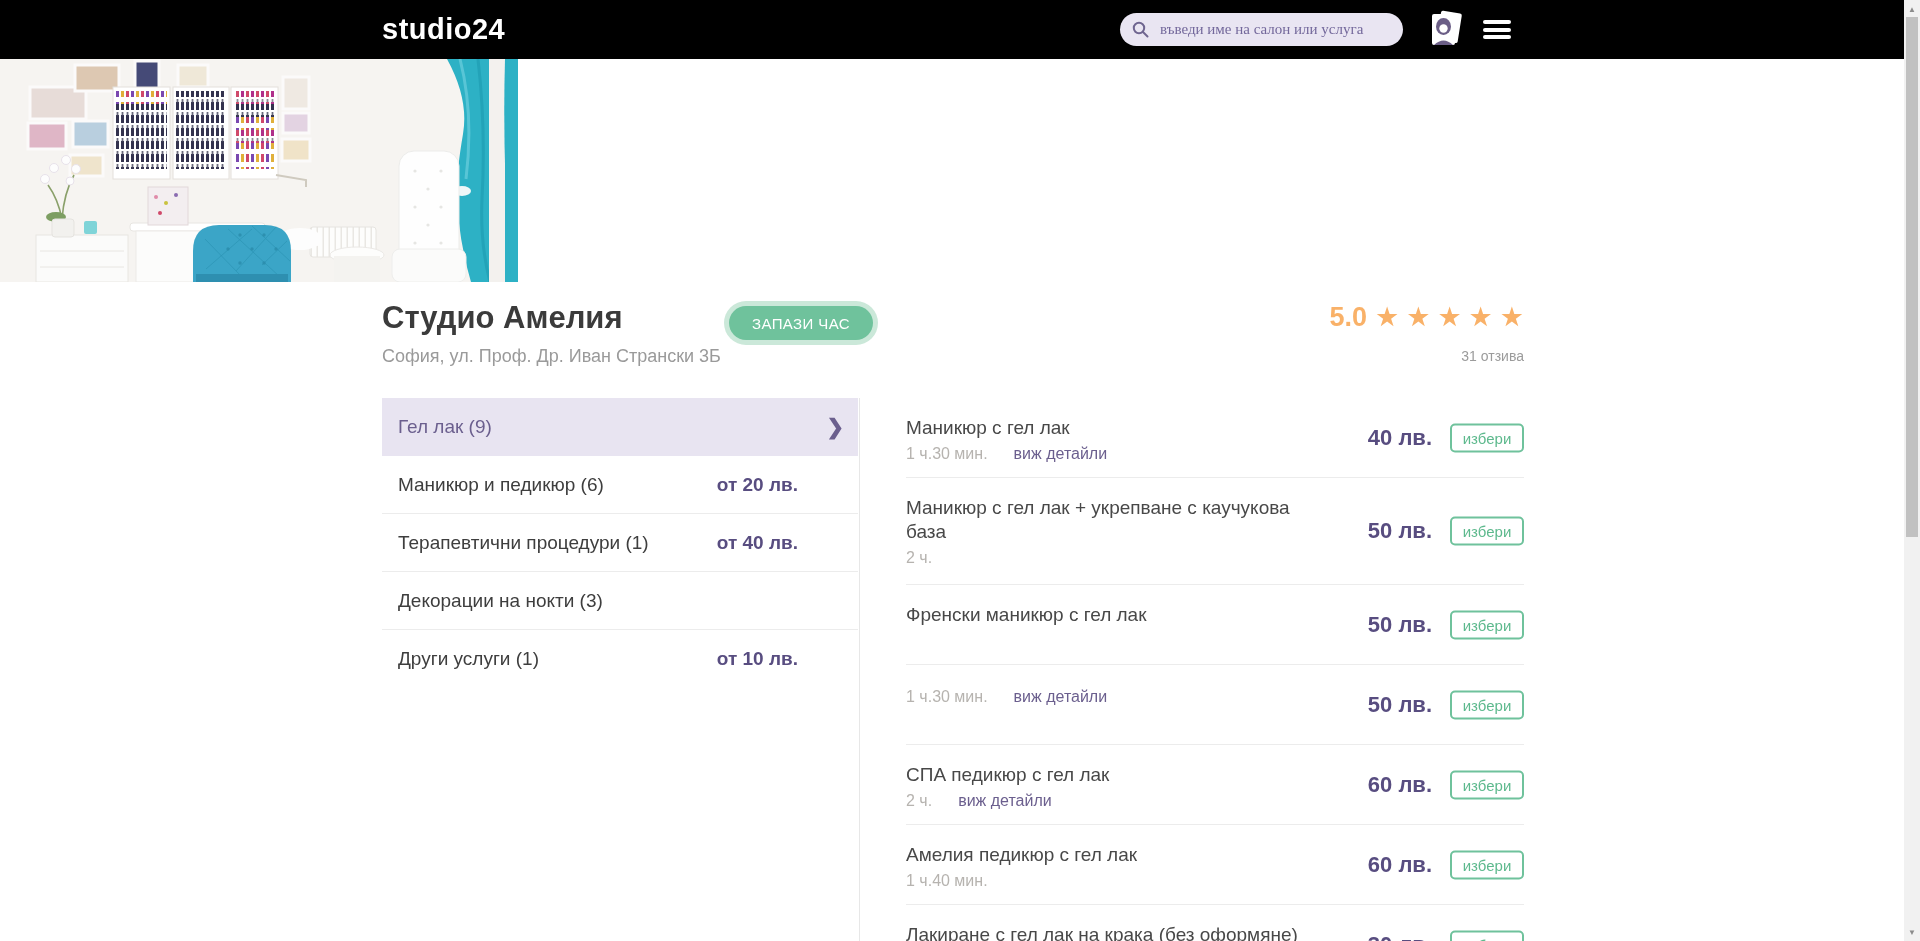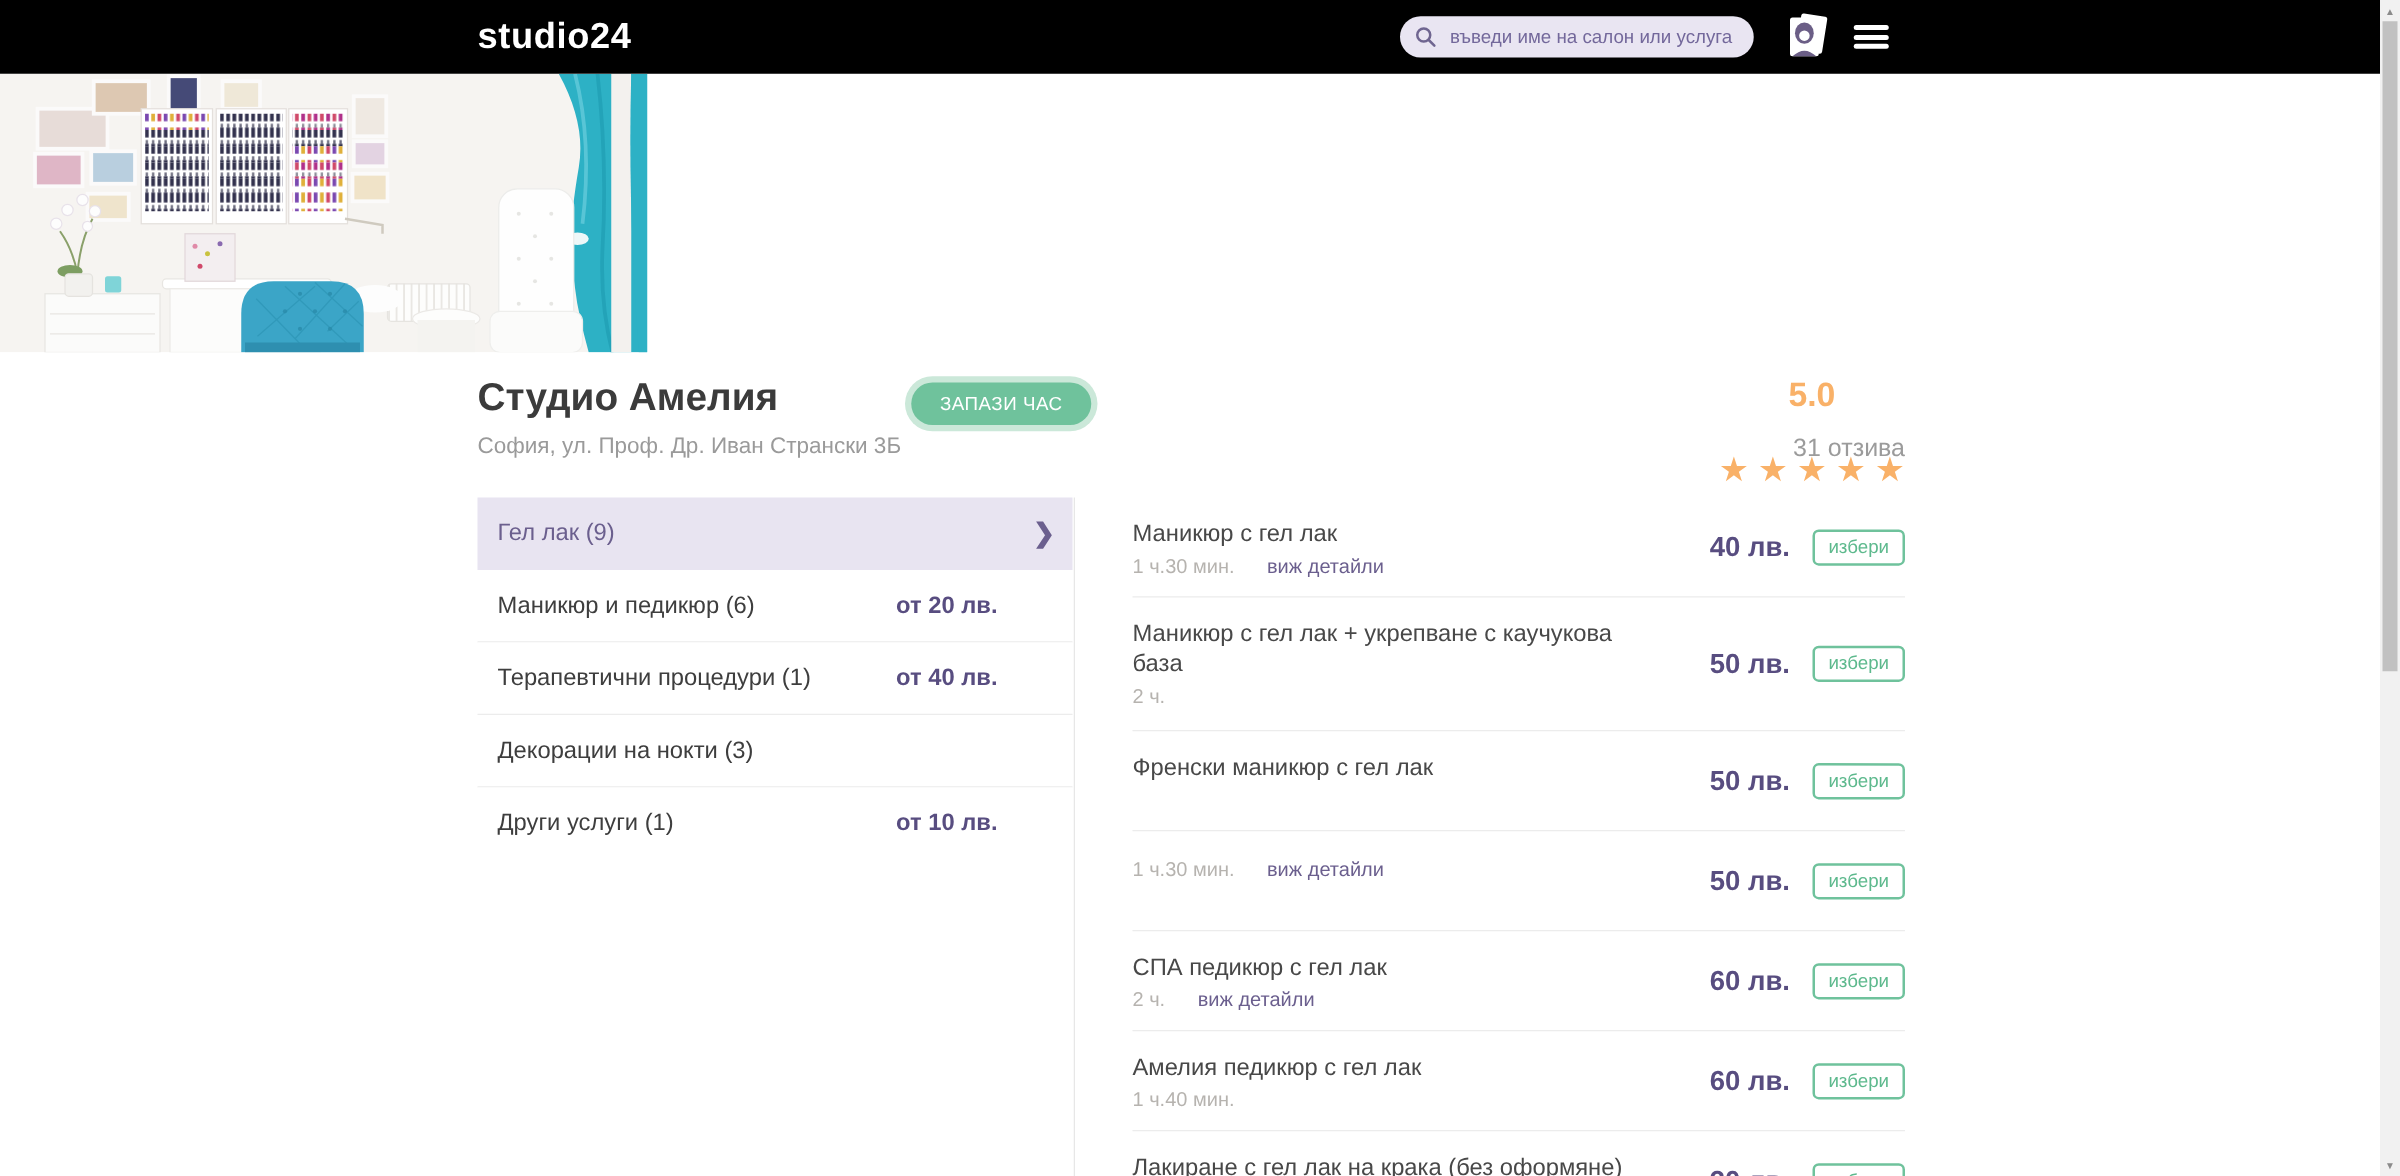--- a/index.html
+++ b/index.html
@@ -7,41 +7,41 @@
           font-family:"Liberation Sans", sans-serif; }
 
   
   .topbar { position:absolute; left:0; top:0; width:1920px; height:59px; background:#000000; }
   .logo { position:absolute; left:382px; top:0; height:59px; line-height:59px; color:#ffffff;
           font-size:29px; font-weight:700; letter-spacing:0.5px; cursor:pointer; }
   .search-pill { position:absolute; left:1120px; top:13px; width:283px; height:33px; background:#e9e5f2;
           border-radius:17px; display:flex; align-items:center; padding:0 12px; box-sizing:border-box; }
   .search-icon { flex:0 0 auto; }
   .search-input { flex:1; min-width:0; border:none; background:transparent; outline:none; font-size:15px;
-          color:#4a4466; margin-left:9px; font-family:Liberation Sans, sans-serif; }
+          color:#4a4466; margin-left:9px; font-family:Liberation Serif, serif; }
   .search-input::placeholder { color:#73689b; opacity:1; }
   .profile-icon { position:absolute; left:1428px; top:10px; width:36px; height:38px; cursor:pointer; }
   .hamburger { position:absolute; left:1483px; top:20px; width:28px; cursor:pointer; }
   .hamburger span { display:block; width:28px; height:4px; background:#ffffff; border-radius:2px; margin-bottom:3.5px; }
 
   
   .hero { position:absolute; left:0; top:59px; width:518px; height:223px; overflow:hidden; }
 
   
   .salon-name { position:absolute; left:382px; top:300px; margin:0; font-size:31px; font-weight:700; color:#3b3b3b; }
   .salon-address { position:absolute; left:382px; top:346px; font-size:18px; color:#9a9a9a; }
   .book-outer { position:absolute; left:724px; top:301px; width:154px; height:44px; background:#cbe8d9;
           border:none; border-radius:22px; padding:5px; box-sizing:border-box; cursor:pointer; }
   .book-inner { display:flex; width:100%; height:100%; background:#6fc29c; border-radius:17px;
           align-items:center; justify-content:center; color:#ffffff; font-size:15px; letter-spacing:0.4px;
           font-family:"Liberation Sans", sans-serif; }
-  .rating-line { position:absolute; top:301px; right:396px; display:flex; align-items:center; gap:28px;flex-direction:column; }
+  .rating-line { position:absolute; top:301px; right:396px; display:flex; align-items:center; gap:8px; }
   .rating-score { font-size:27px; font-weight:700; color:#f9b168; }
   .rating-stars { font-size:27px; color:#f9b168; letter-spacing:7px; margin-right:-7px; white-space:nowrap; }
-  .rating-reviews { position:absolute; top:348px; right:396px; font-size:20px; color:#9b9b9b; }
+  .rating-reviews { position:absolute; top:348px; right:396px; font-size:14px; color:#9b9b9b; }
 
   
   .categories { position:absolute; left:382px; top:398px; width:476px; }
   .cat-row { position:relative; display:flex; align-items:center; height:58px; padding:0 16px;
           box-sizing:border-box; cursor:pointer; border-bottom:1px solid #ececec; background:#ffffff; }
   .cat-row:last-child { border-bottom:none; }
   .cat-row.selected { background:#e8e4f1; border-bottom:none; }
   .cat-label { font-size:19px; color:#3e3e3e; }
   .cat-row.selected .cat-label { color:#6b5f8e; }
   .cat-price { margin-left:auto; margin-right:44px; font-size:19px; font-weight:700; color:#584d80; }

